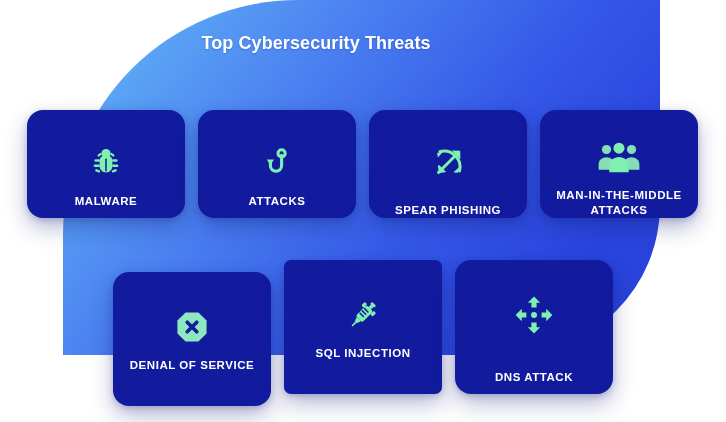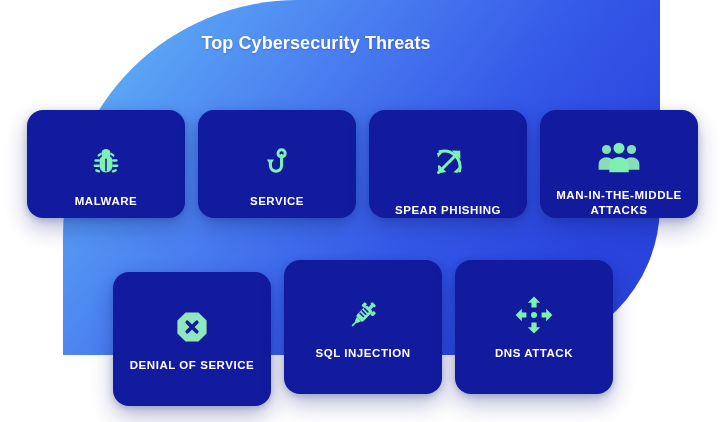--- a/index.html
+++ b/index.html
@@ -92,22 +92,22 @@
   .row-top { top: 110px; width: 158px; height: 108px; padding-top: 22px; }
   #card-malware        { left: 27px; }
   #card-phishing       { left: 198px; }
   #card-spear-phishing { left: 369px; justify-content: space-between; }
   #card-mitm           { left: 540px; }
   #card-mitm .icon-wrap { height: 58px; }
 
   
   .row-bottom { top: 260px; width: 158px; height: 134px; padding-top: 24px; }
   #card-dos           { left: 113px; margin-top: 12px; }
-  #card-sql-injection { left: 284px; }
-  #card-dns-attack    { left: 455px; }
+  #card-sql-injection { left: 284px; border-radius: 7px; }
+  #card-dns-attack    { left: 455px; gap: 24px; }
 
   svg { display: block; }
 </style>
 </head>
 <body>
 
 <div id="stage">
 
   <div id="bg-shape"></div>
 
@@ -137,21 +137,21 @@
   <div class="card row-top" id="card-phishing">
     <div class="icon-wrap">
       <svg width="40" height="40" viewBox="0 0 40 40">
         <g fill="none" stroke="#7ef0b0" stroke-width="3.1" stroke-linecap="round">
           <path d="M24.6 12.2 L24.6 22.6 A5.6 5.6 0 0 1 13.4 22.6 L13.4 19.6"></path>
         </g>
         <path d="M13.4 22.2 L9.8 16.4 L17.0 16.4 Z" fill="#7ef0b0"></path>
         <circle cx="24.6" cy="10.4" r="3.6" fill="none" stroke="#7ef0b0" stroke-width="3.0"></circle>
       </svg>
     </div>
-    <div class="label">SERVICE</div>
+    <div class="label">ATTACKS</div>
   </div>
 
   <div class="card row-top" id="card-spear-phishing">
     <div class="icon-wrap">
       <svg width="42" height="42" viewBox="0 0 42 42">
         <g stroke="#7ef0b0" stroke-width="3.0" fill="none" stroke-linecap="round">
           <path d="M11.5 30.5 L30.5 11.5"></path>
           <path d="M13.0 9.5 A16 16 0 0 1 32.5 29.0"></path>
         </g>
         <path d="M33.2 8.8 L33.4 17.2 L24.8 8.6 Z" fill="#7ef0b0"></path>

